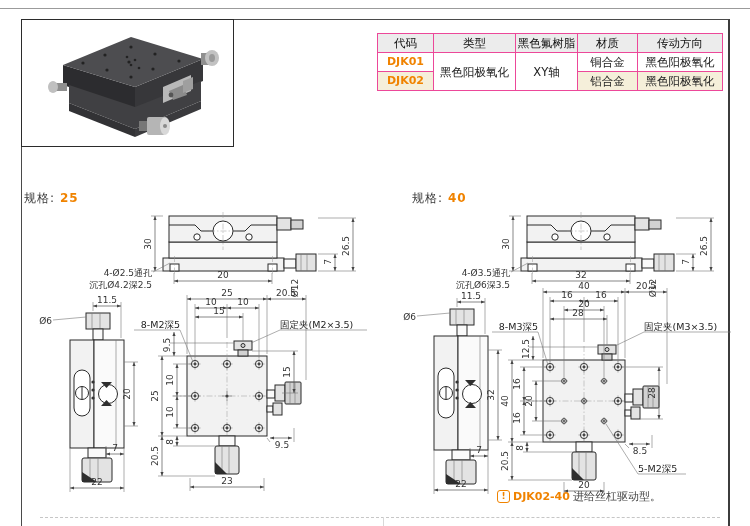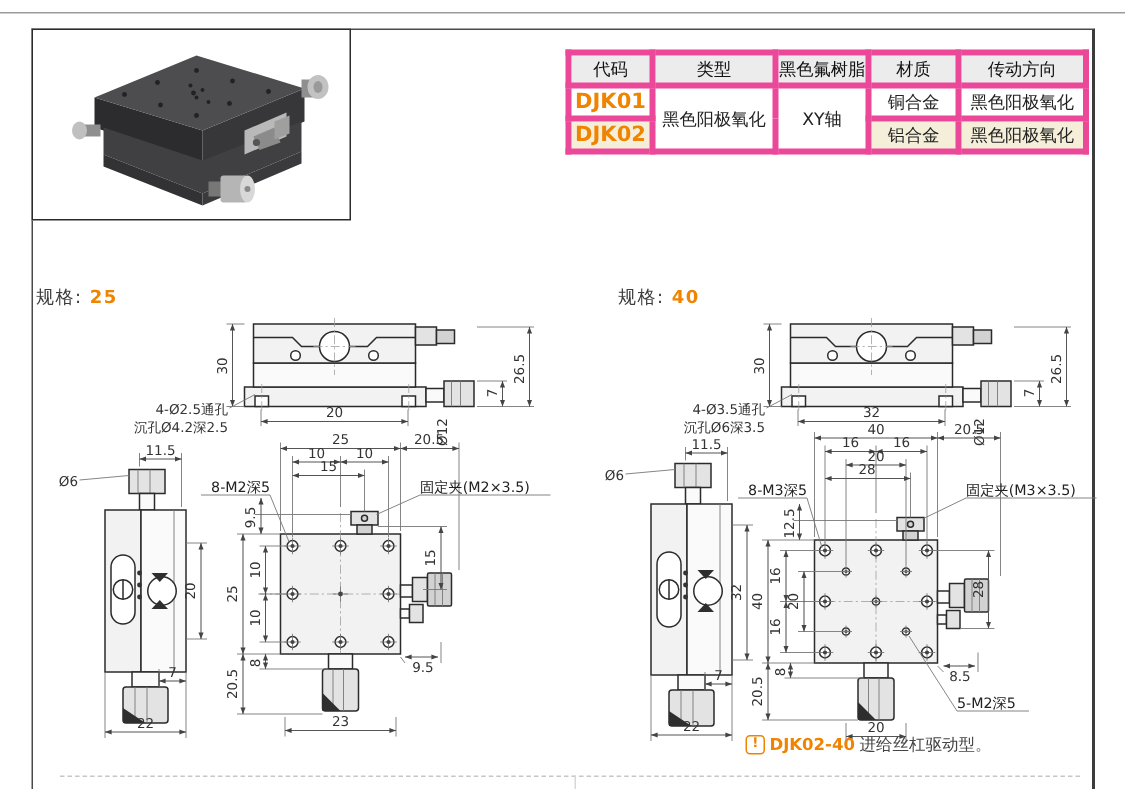--- a/index.html
+++ b/index.html
@@ -5,24 +5,24 @@
   html,body{margin:0;padding:0;}
   body{width:750px;height:526px;position:relative;background:#fff;
        font-family:"DejaVu Sans","Liberation Sans",sans-serif;overflow:hidden;}
   .top-rule{position:absolute;left:0;top:8px;width:750px;height:1px;background:#9b9b9b;}
   .frame{position:absolute;left:21px;top:19px;width:706px;height:507px;
          border-top:1px solid #4a4a4a;border-left:1px solid #4a4a4a;border-right:2px solid #3c3c3c;}
   .photo-box{position:absolute;left:21px;top:19px;width:211px;height:126px;
              border:1px solid #2b2b2b;background:#fff;display:flex;align-items:center;justify-content:center;}
   
   table.spec{position:absolute;left:377px;top:33px;border-collapse:collapse;font-size:11.5px;color:#222;table-layout:fixed;}
-  table.spec th,table.spec td{border:4px solid #ec4899;text-align:center;padding:0;height:18px;line-height:18px;
+  table.spec th,table.spec td{border:1px solid #ec4899;text-align:center;padding:0;height:18px;line-height:18px;
              overflow:hidden;white-space:nowrap;}
   table.spec th{background:#ececec;font-weight:normal;color:#111;}
-  td.code{color:#f08300;font-weight:bold;font-size:14px;}
+  td.code{color:#f08300;font-weight:bold;font-size:11px;}
   .beige{background:#f5efda;}
   
   .spec-label{position:absolute;font-size:12px;color:#3c3c3c;letter-spacing:1px;}
   .spec-label b{color:#f08300;font-weight:bold;}
   
   svg.drawing{position:absolute;overflow:visible;}
   .ol{stroke:#2b2b2b;stroke-width:1;fill:none;}
   .f0{fill:#f2f2f2;} .f1{fill:#fafafa;} .f2{fill:#e3e3e3;} .f3{fill:#d2d2d2;} .fw{fill:#ffffff;}
   .d{stroke:#555;stroke-width:0.7;fill:none;}
   .x{stroke:#777;stroke-width:0.6;fill:none;}

